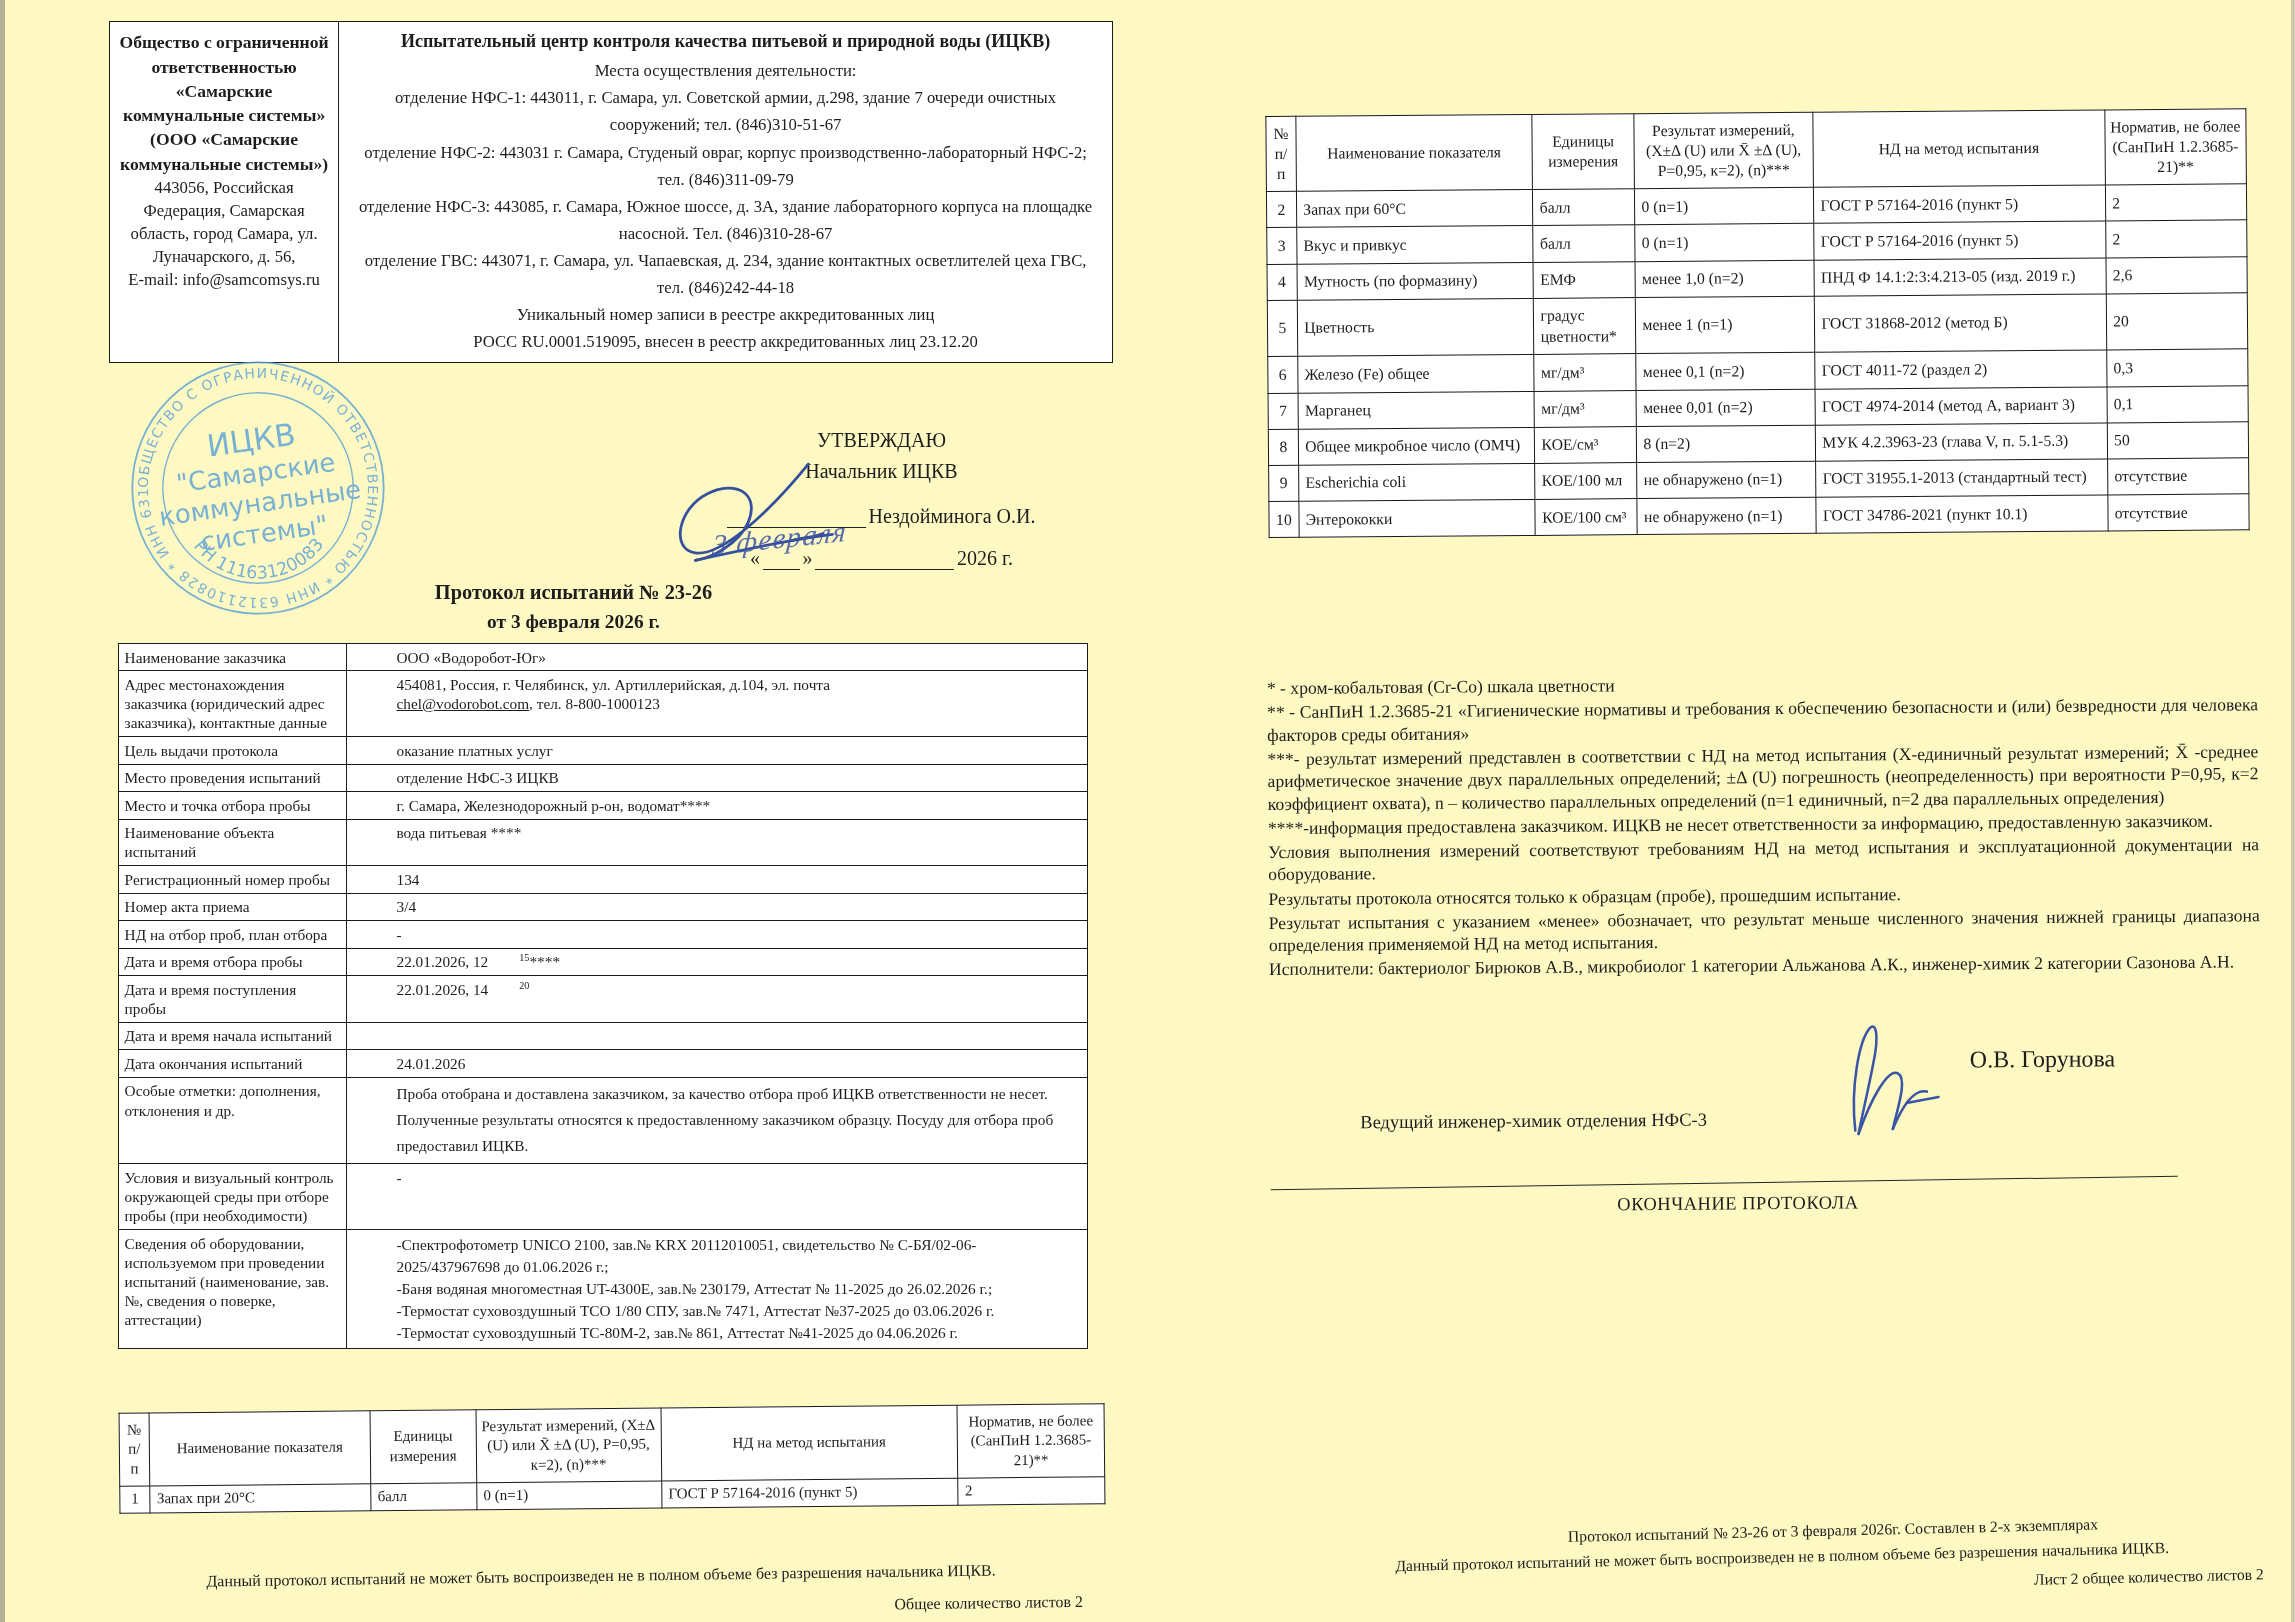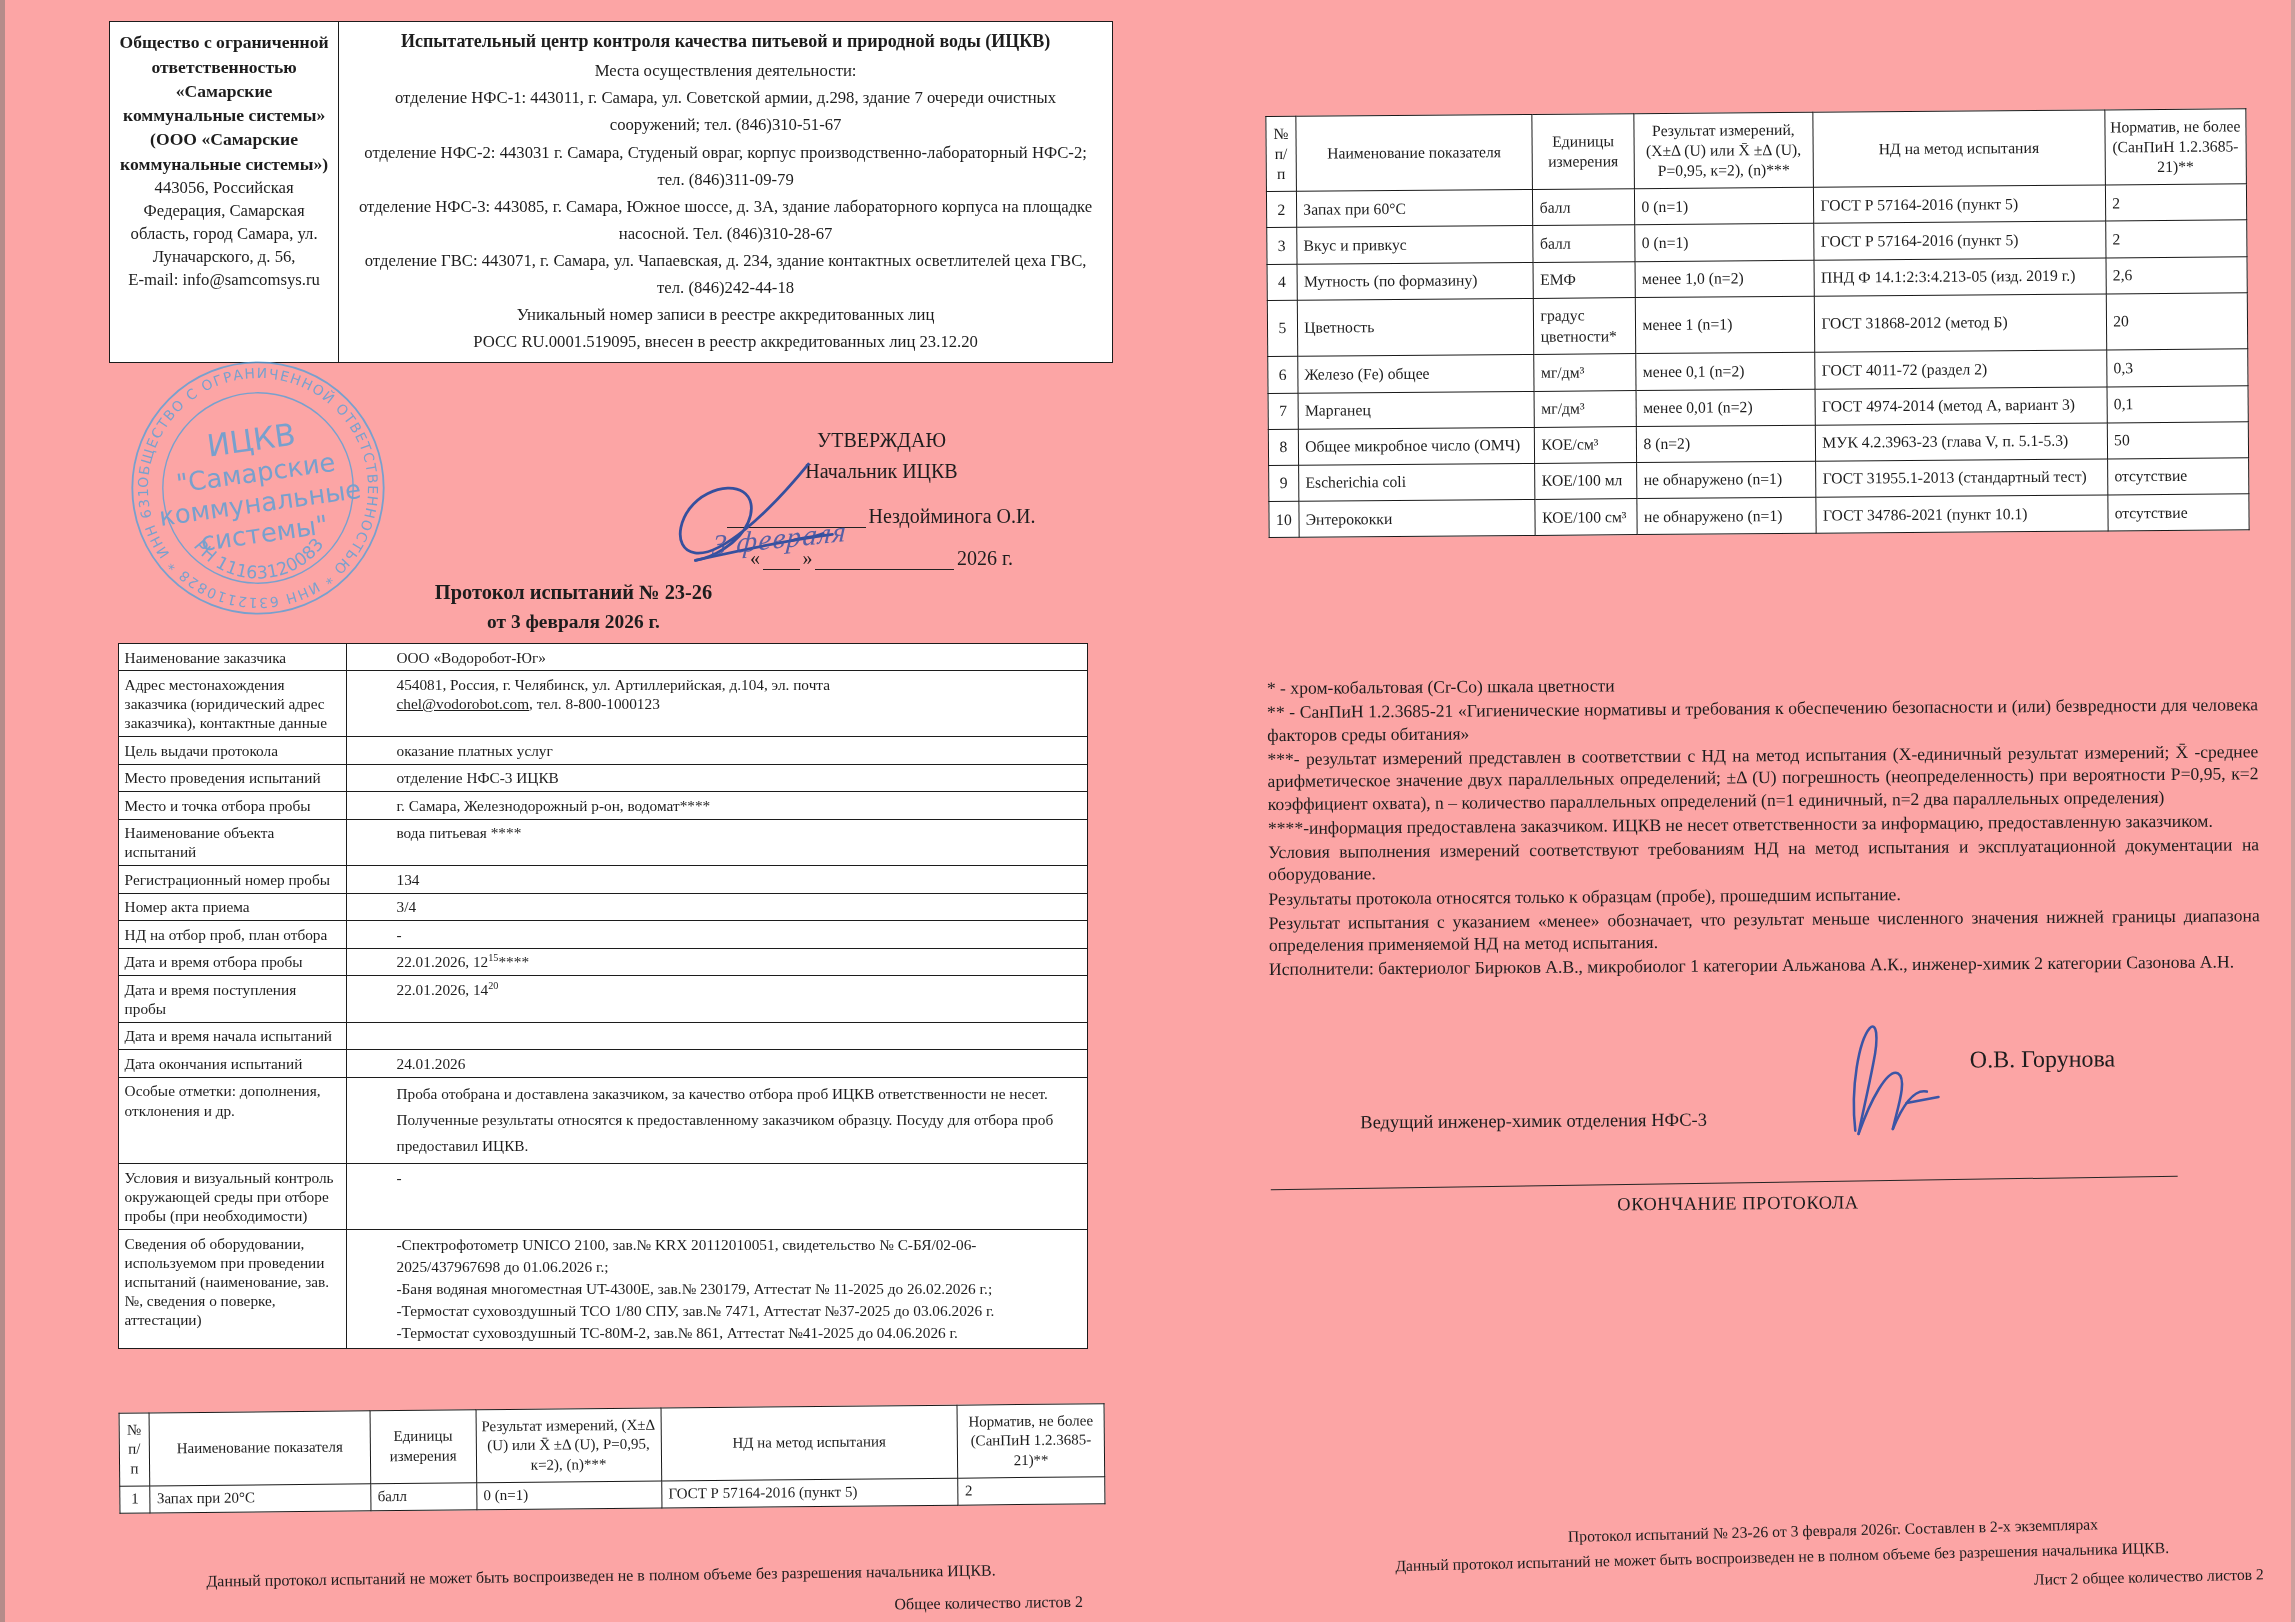--- a/index.html
+++ b/index.html
@@ -1,17 +1,17 @@
 <!DOCTYPE html>
 <html style="font-size:7.4px"><head>
 <meta charset="utf-8">
 <style>
   html,body{margin:0;padding:0;background:#e8e8e6;}
   .canvas{
-    position:relative;width:2295px;height:1623px;background:#fca5a5;
+    position:relative;width:2295px;height:1623px;background:#fef9c3;
     font-family:"Liberation Serif","DejaVu Serif",serif;color:#1d1d1d;overflow:hidden;
   }
   .edge-left{position:absolute;left:0;top:0;width:4.6px;height:1623px;background:#7a7874;opacity:.55;}
   .edge-right{position:absolute;right:0;top:0;width:3.7px;height:1623px;background:#9c9a96;opacity:.5;}
 
   
   .org-table{position:absolute;left:109px;top:21px;width:1002px;border:1.9px solid #1c1c1c;display:flex;background:#fff;}
   .org-left{flex:0 0 217px;border-right:1.4px solid #1c1c1c;padding:8.3px 5.6px;text-align:center;font-size:16.7px;line-height:1.38;}
   .org-left .bold{font-weight:bold;font-size:17.6px;}
   .org-right{flex:1;padding:7.4px 15.7px;text-align:center;font-size:16.7px;line-height:1.62;}
@@ -40,21 +40,21 @@
 
   
   .info-table{position:absolute;left:118px;top:643px;width:968px;border:1.9px solid #1c1c1c;font-size:15.3px;background:#fff;}
   .irow{display:flex;border-bottom:1.4px solid #1c1c1c;gap:40px;}
   .irow:last-child{border-bottom:none;}
   .ilabel{flex:0 0 216px;border-right:1.4px solid #1c1c1c;padding:3.7px 5.6px;line-height:1.25;}
   .ival{flex:1;padding:3.7px 9.3px;line-height:1.25;}
   .ival.sparse{line-height:1.7;}
   .ival .eline{line-height:1.45;}
   .ulink{text-decoration:underline;}
-  .tsup{font-size:10.2px;vertical-align:super;line-height:0;}
+  .tsup{font-size:10.2px;vertical-align:super;line-height:0;margin-left:31px;}
 
   
   .rtable{position:absolute;border-collapse:collapse;background:#fff;font-size:15.3px;}
   .rtable th,.rtable td{border:1.4px solid #1a1a1a;padding:4.6px 6.5px;font-weight:normal;vertical-align:middle;text-align:left;}
   .rtable th{text-align:center;line-height:1.3;padding:6.5px 4.6px;}
   #rt1{left:119px;top:1408px;width:986px;transform:rotate(-0.55deg);font-size:15px;}
   #rt2{left:1271px;top:112px;width:981px;font-size:15.7px;}
   #rt2 td{padding:7.4px 6.5px;line-height:1.3;}
   .cnum{text-align:center !important;}
 

